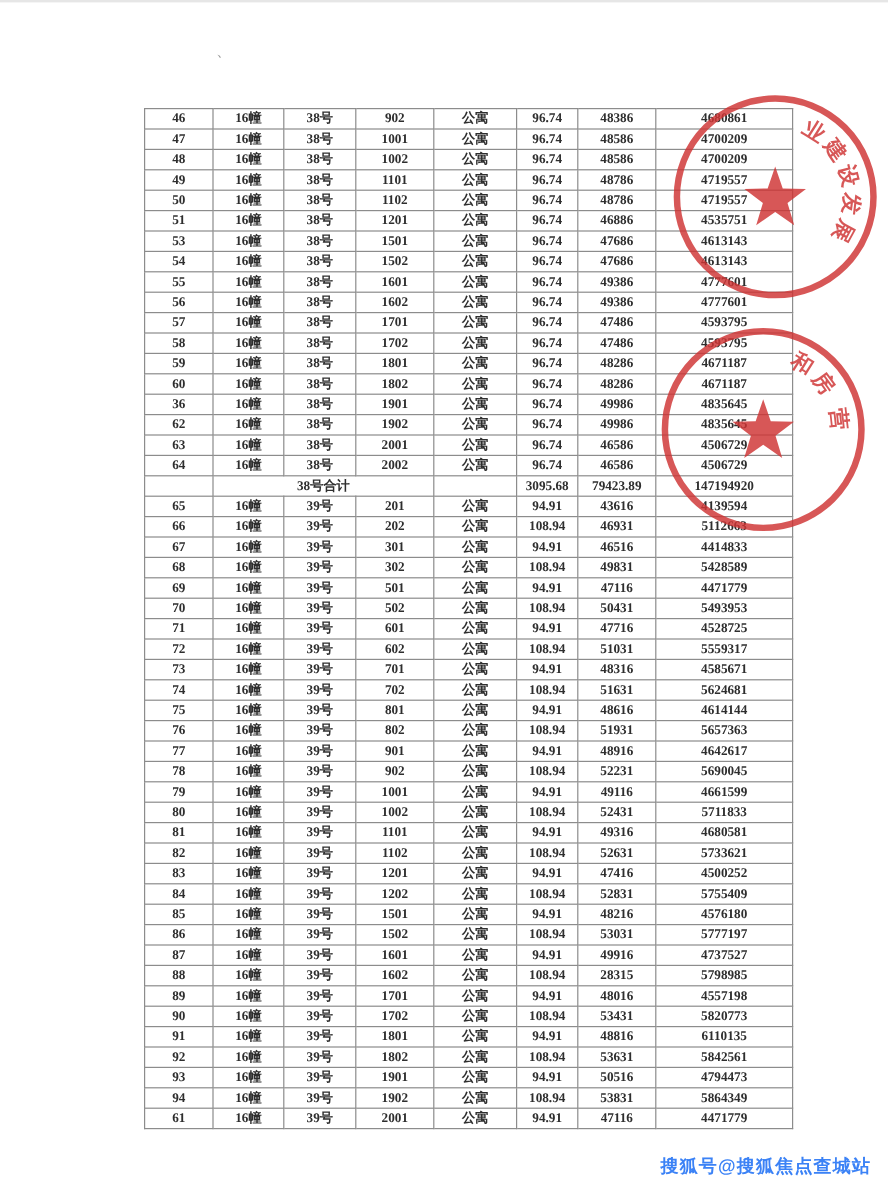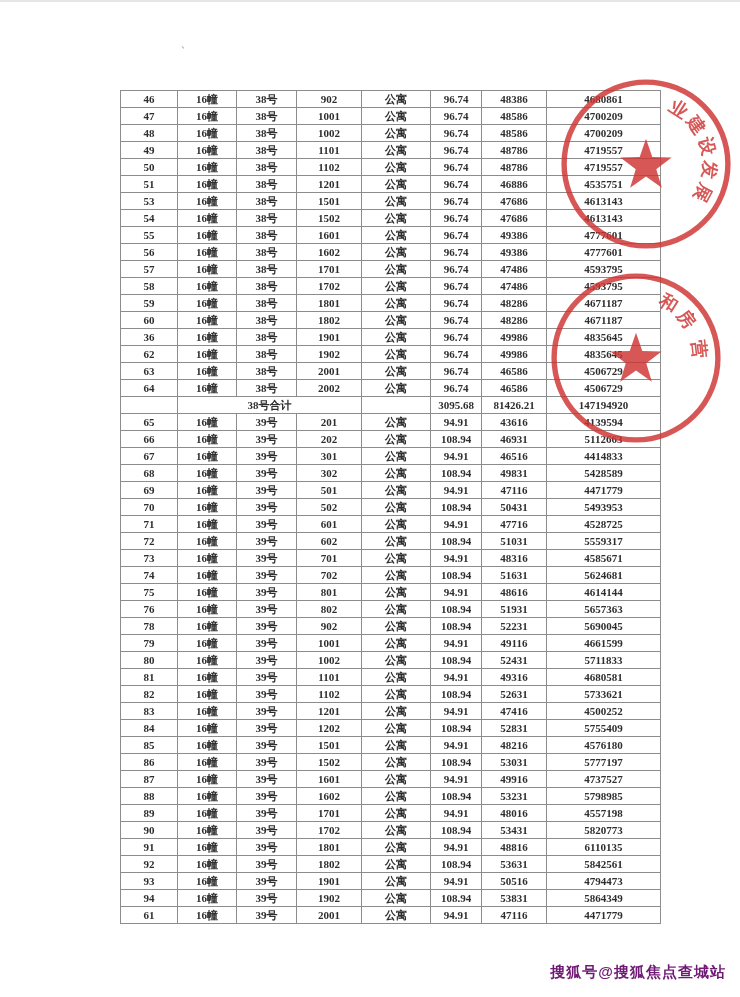--- a/index.html
+++ b/index.html
@@ -48,21 +48,21 @@
     letter-spacing:4px;
     fill:#cf3333;
     font-family:"Liberation Serif","DejaVu Serif",serif;
   }
   .watermark {
     position:absolute;
     top:963px; right:14px;
     font-family:"Liberation Sans","DejaVu Sans",sans-serif;
     font-size:15px;
     font-weight:700;
-    color:#701a75;
+    color:#3b82f6;
     letter-spacing:1px;
   }
 </style>
 </head>
 <body>
 
 <div class="page">
 
   <div class="top-hairline"></div>
 
@@ -258,21 +258,21 @@
           <td>公寓</td>
           <td>96.74</td>
           <td>46586</td>
           <td>4506729</td>
         </tr>
         <tr>
           <td></td>
           <td colspan="3">38号合计</td>
           <td></td>
           <td>3095.68</td>
-          <td>81426.21</td>
+          <td>79423.89</td>
           <td>147194920</td>
         </tr>
         <tr>
           <td>65</td>
           <td>16幢</td>
           <td>39号</td>
           <td>201</td>
           <td>公寓</td>
           <td>94.91</td>
           <td>43616</td>
@@ -382,20 +382,30 @@
           <td>76</td>
           <td>16幢</td>
           <td>39号</td>
           <td>802</td>
           <td>公寓</td>
           <td>108.94</td>
           <td>51931</td>
           <td>5657363</td>
         </tr>
         <tr>
+          <td>77</td>
+          <td>16幢</td>
+          <td>39号</td>
+          <td>901</td>
+          <td>公寓</td>
+          <td>94.91</td>
+          <td>48916</td>
+          <td>4642617</td>
+        </tr>
+        <tr>
           <td>78</td>
           <td>16幢</td>
           <td>39号</td>
           <td>902</td>
           <td>公寓</td>
           <td>108.94</td>
           <td>52231</td>
           <td>5690045</td>
         </tr>
         <tr>
@@ -488,21 +498,21 @@
           <td>49916</td>
           <td>4737527</td>
         </tr>
         <tr>
           <td>88</td>
           <td>16幢</td>
           <td>39号</td>
           <td>1602</td>
           <td>公寓</td>
           <td>108.94</td>
-          <td>53231</td>
+          <td>28315</td>
           <td>5798985</td>
         </tr>
         <tr>
           <td>89</td>
           <td>16幢</td>
           <td>39号</td>
           <td>1701</td>
           <td>公寓</td>
           <td>94.91</td>
           <td>48016</td>

